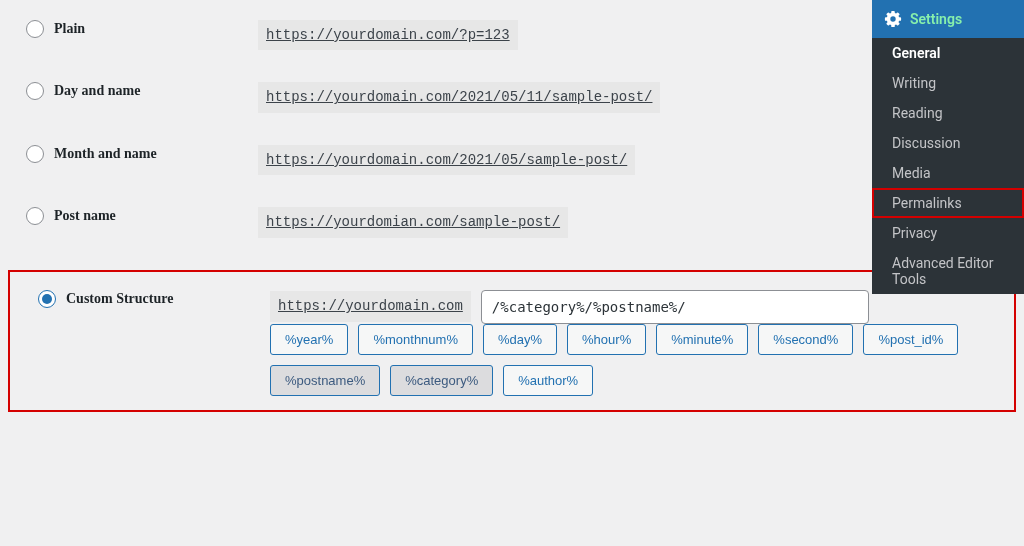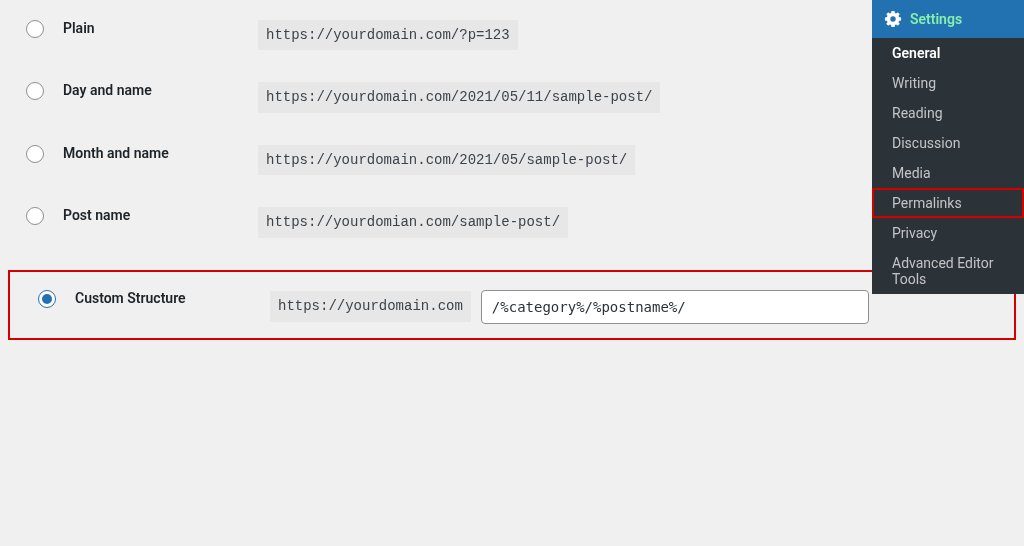--- a/index.html
+++ b/index.html
@@ -20,22 +20,24 @@
 
   .row {
     display: flex;
     align-items: flex-start;
     margin-bottom: 32px;
   }
 
   .radio-col {
     width: 250px;
     display: flex;
-    gap: 19px;
+    align-items: center;
+    gap: 10px;
     padding-left: 18px;
+    font-family: Liberation Serif, serif;
   }
 
   .radio {
     width: 18px;
     height: 18px;
     border: 1px solid #8c8f94;
     border-radius: 50%;
     background: #fff;
     flex: 0 0 auto;
     display: inline-flex;
@@ -64,20 +66,21 @@
   }
 
   .code {
     font-family: Consolas, Monaco, "Courier New", monospace;
     font-size: 14px;
     background: #e7e7e7;
     padding: 4px 8px;
     color: #3c434a;
     display: inline-block;
     line-height: 1.6;
+    text-decoration: underline;
   }
 
   .custom-block {
     border: 2px solid #d40000;
     padding: 18px 10px 14px 10px;
     margin-top: 2px;
   }
   .custom-block .row { margin-bottom: 0; }
 
   .custom-line {
@@ -213,20 +216,32 @@
     <div class="row">
       <div class="radio-col">
         <span class="radio checked"></span>
         <span class="opt-label">Custom Structure</span>
       </div>
       <div class="example-col">
         <div class="custom-line">
           <span class="code">https://yourdomain.com</span>
           <input class="custom-input" value="/%category%/%postname%/" style="">
         </div>
+        <div class="tags-wrap" id="tags-wrap">
+            <span class="tag">%year%</span>
+            <span class="tag">%monthnum%</span>
+            <span class="tag">%day%</span>
+            <span class="tag">%hour%</span>
+            <span class="tag">%minute%</span>
+            <span class="tag">%second%</span>
+            <span class="tag">%post_id%</span>
+            <span class="tag active">%postname%</span>
+            <span class="tag active">%category%</span>
+            <span class="tag">%author%</span>
+          </div>
       </div>
     </div>
   </div>
 
 </div>
 
 <div class="sidebar">
   <div class="sidebar-item top">
     <span class="gear-icon">
       <svg width="18" height="18" viewBox="0 0 20 20" fill="#fff">

